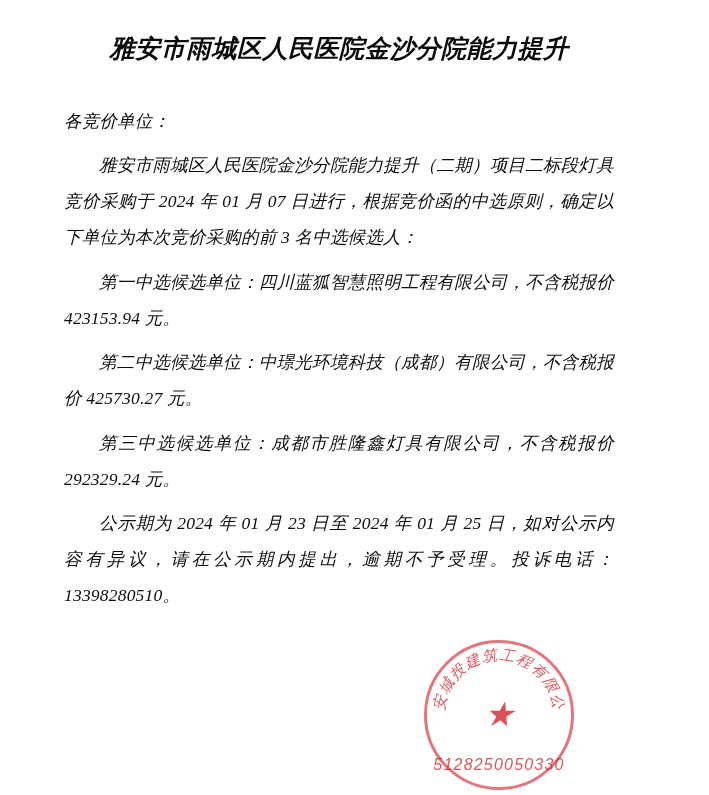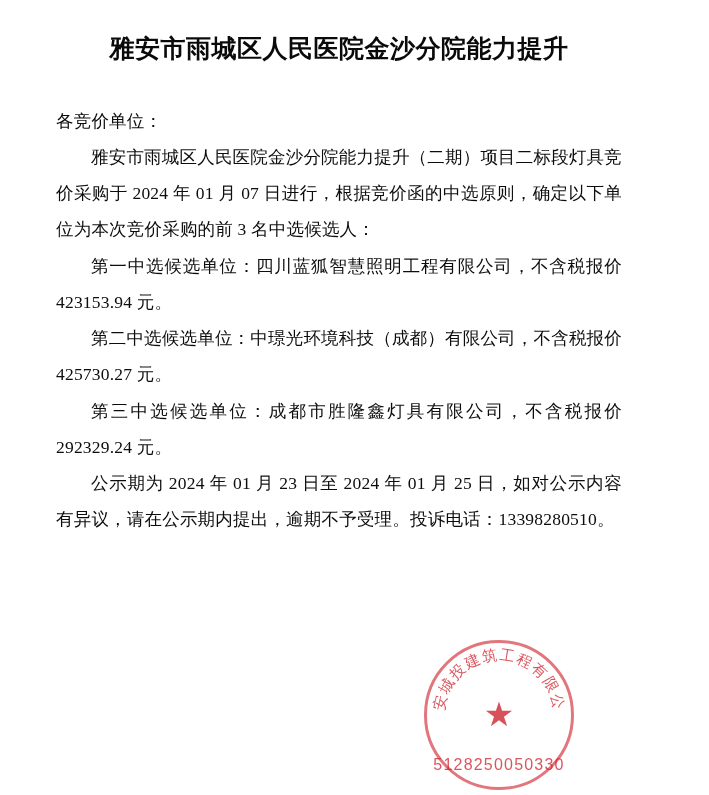--- a/index.html
+++ b/index.html
@@ -14,20 +14,21 @@
     color: #111111;
     overflow: hidden;
     position: relative;
   }
   .page {
     position: relative;
     width: 678px;
     height: 795px;
     box-sizing: border-box;
     padding: 24px 56px 0 56px;
+    font-style: italic;
   }
   .doc-title {
     text-align: center;
     font-size: 25px;
     font-weight: bold;
     line-height: 1.55;
     letter-spacing: 0.5px;
     margin: 6px 0 0 0;
     color: #0a0a0a;
   }
@@ -35,21 +36,21 @@
     display: block;
   }
   .body-block {
     margin-top: 34px;
     font-size: 17.5px;
     line-height: 2.07;
     color: #0d0d0d;
     letter-spacing: 0.2px;
   }
   .para {
-    margin: 0;
+    margin: 8px;
     text-align: justify;
     text-justify: inter-ideograph;
   }
   .para.indent {
     text-indent: 2em;
   }
   .sign-block {
     margin-top: 22px;
     font-size: 17.5px;
     line-height: 2.07;

